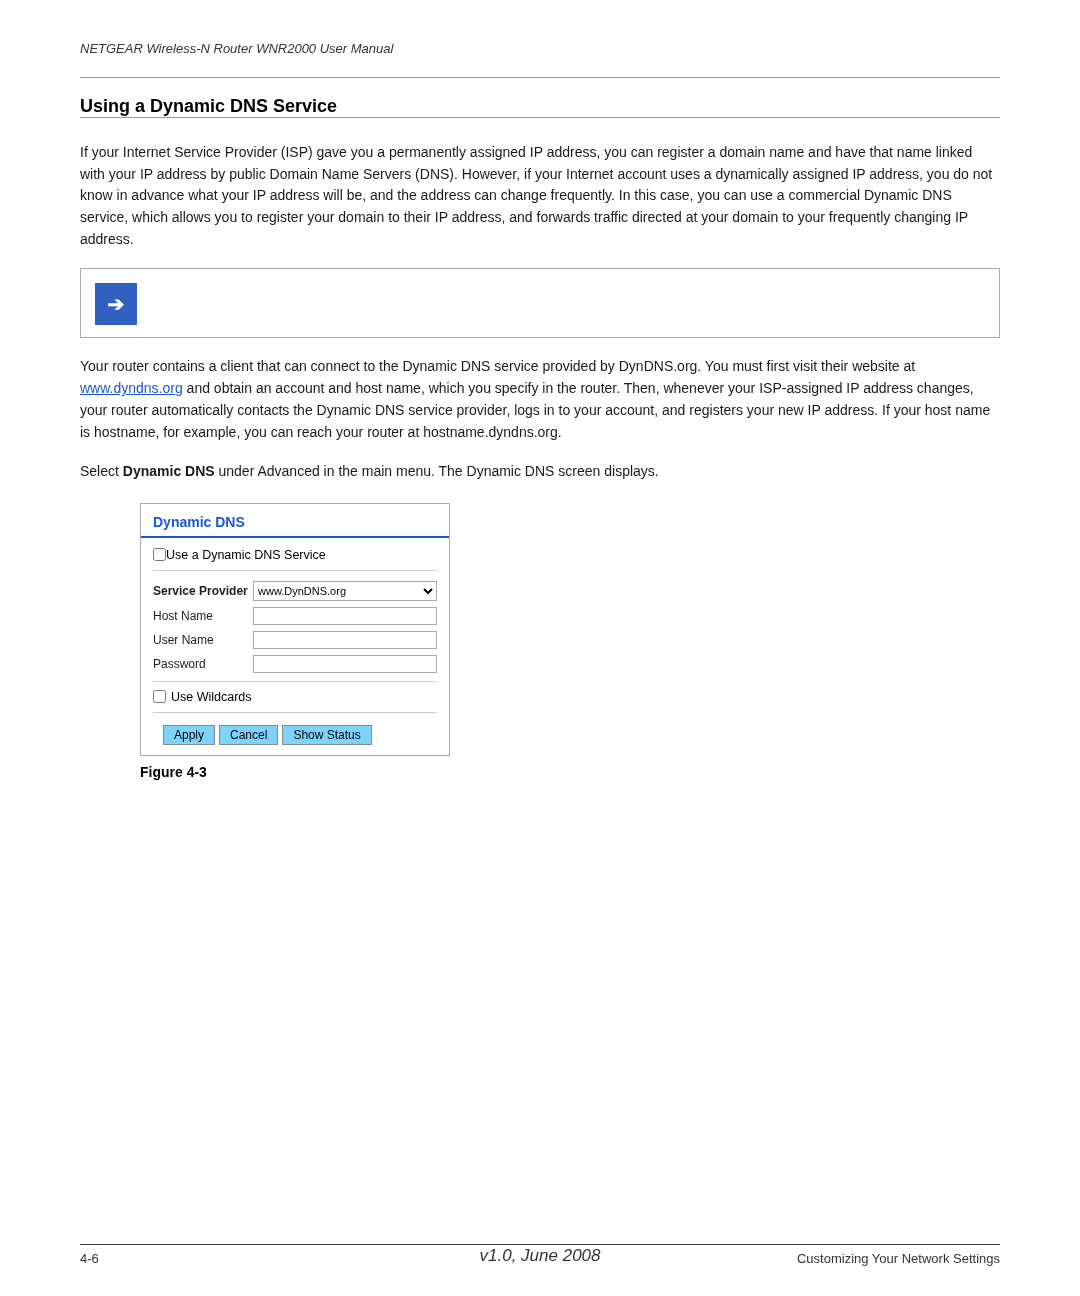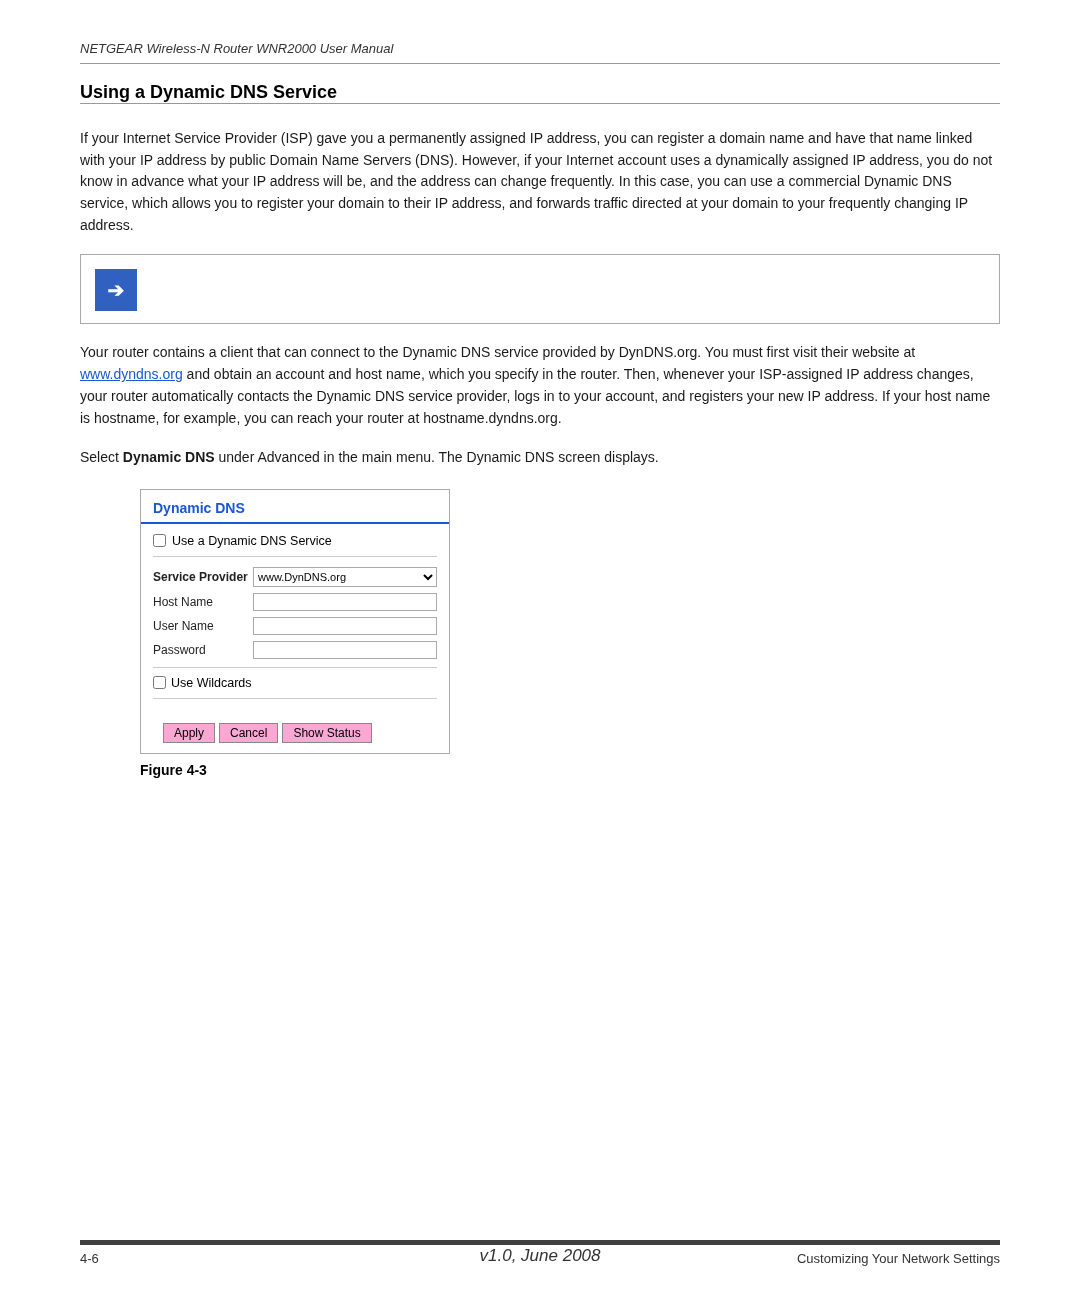--- a/index.html
+++ b/index.html
@@ -12,21 +12,21 @@
       min-height: 1296px;
       position: relative;
     }
     .page {
       padding: 40px 80px 60px 80px;
       min-height: 1296px;
       position: relative;
     }
     .header-line {
       border-bottom: 1px solid #999;
-      padding-bottom: 6px;
+      padding-bottom: 20px;
       margin-bottom: 18px;
     }
     .header-text {
       font-family: Arial, sans-serif;
       font-size: 13px;
       font-style: italic;
       color: #333;
     }
     .chapter-title {
       font-family: Arial, sans-serif;
@@ -94,21 +94,20 @@
       font-size: 14px;
       padding: 10px 12px 6px 12px;
       border-bottom: 2px solid #1a56d6;
     }
     .dns-panel-body {
       padding: 10px 12px;
     }
     .dns-checkbox-row {
       display: flex;
       align-items: center;
-      gap: 6px;
       margin-bottom: 10px;
       padding-bottom: 8px;
       border-bottom: 1px solid #ccc;
     }
     .dns-checkbox-row input[type=checkbox] {
       width: 13px;
       height: 13px;
     }
     .dns-form-row {
       display: flex;
@@ -152,39 +151,38 @@
       display: flex;
       flex-direction: row;
       gap: 4px;
       padding-top: 4px;
       padding-left: 10px;
     }
     .dns-btn {
       padding: 2px 10px;
       font-size: 12px;
       border: 1px solid #888;
-      background: #f9a8d4;
+      background: #7dd3fc;
       cursor: pointer;
       color: #000;
       font-family: Arial, sans-serif;
-      margin-top: 12px;
     }
     .figure-label {
       font-family: Arial, sans-serif;
       font-size: 14px;
       font-weight: bold;
       margin-top: 8px;
       margin-left: 0px;
     }
     .footer {
       position: absolute;
       bottom: 30px;
       left: 80px;
       right: 80px;
-      border-top: 5px solid #404040;
+      border-top: 1px solid #404040;
       padding-top: 6px;
       display: flex;
       justify-content: space-between;
       align-items: flex-end;
     }
     .footer-left {
       font-family: Arial, sans-serif;
       font-size: 13px;
       color: #333;
     }

